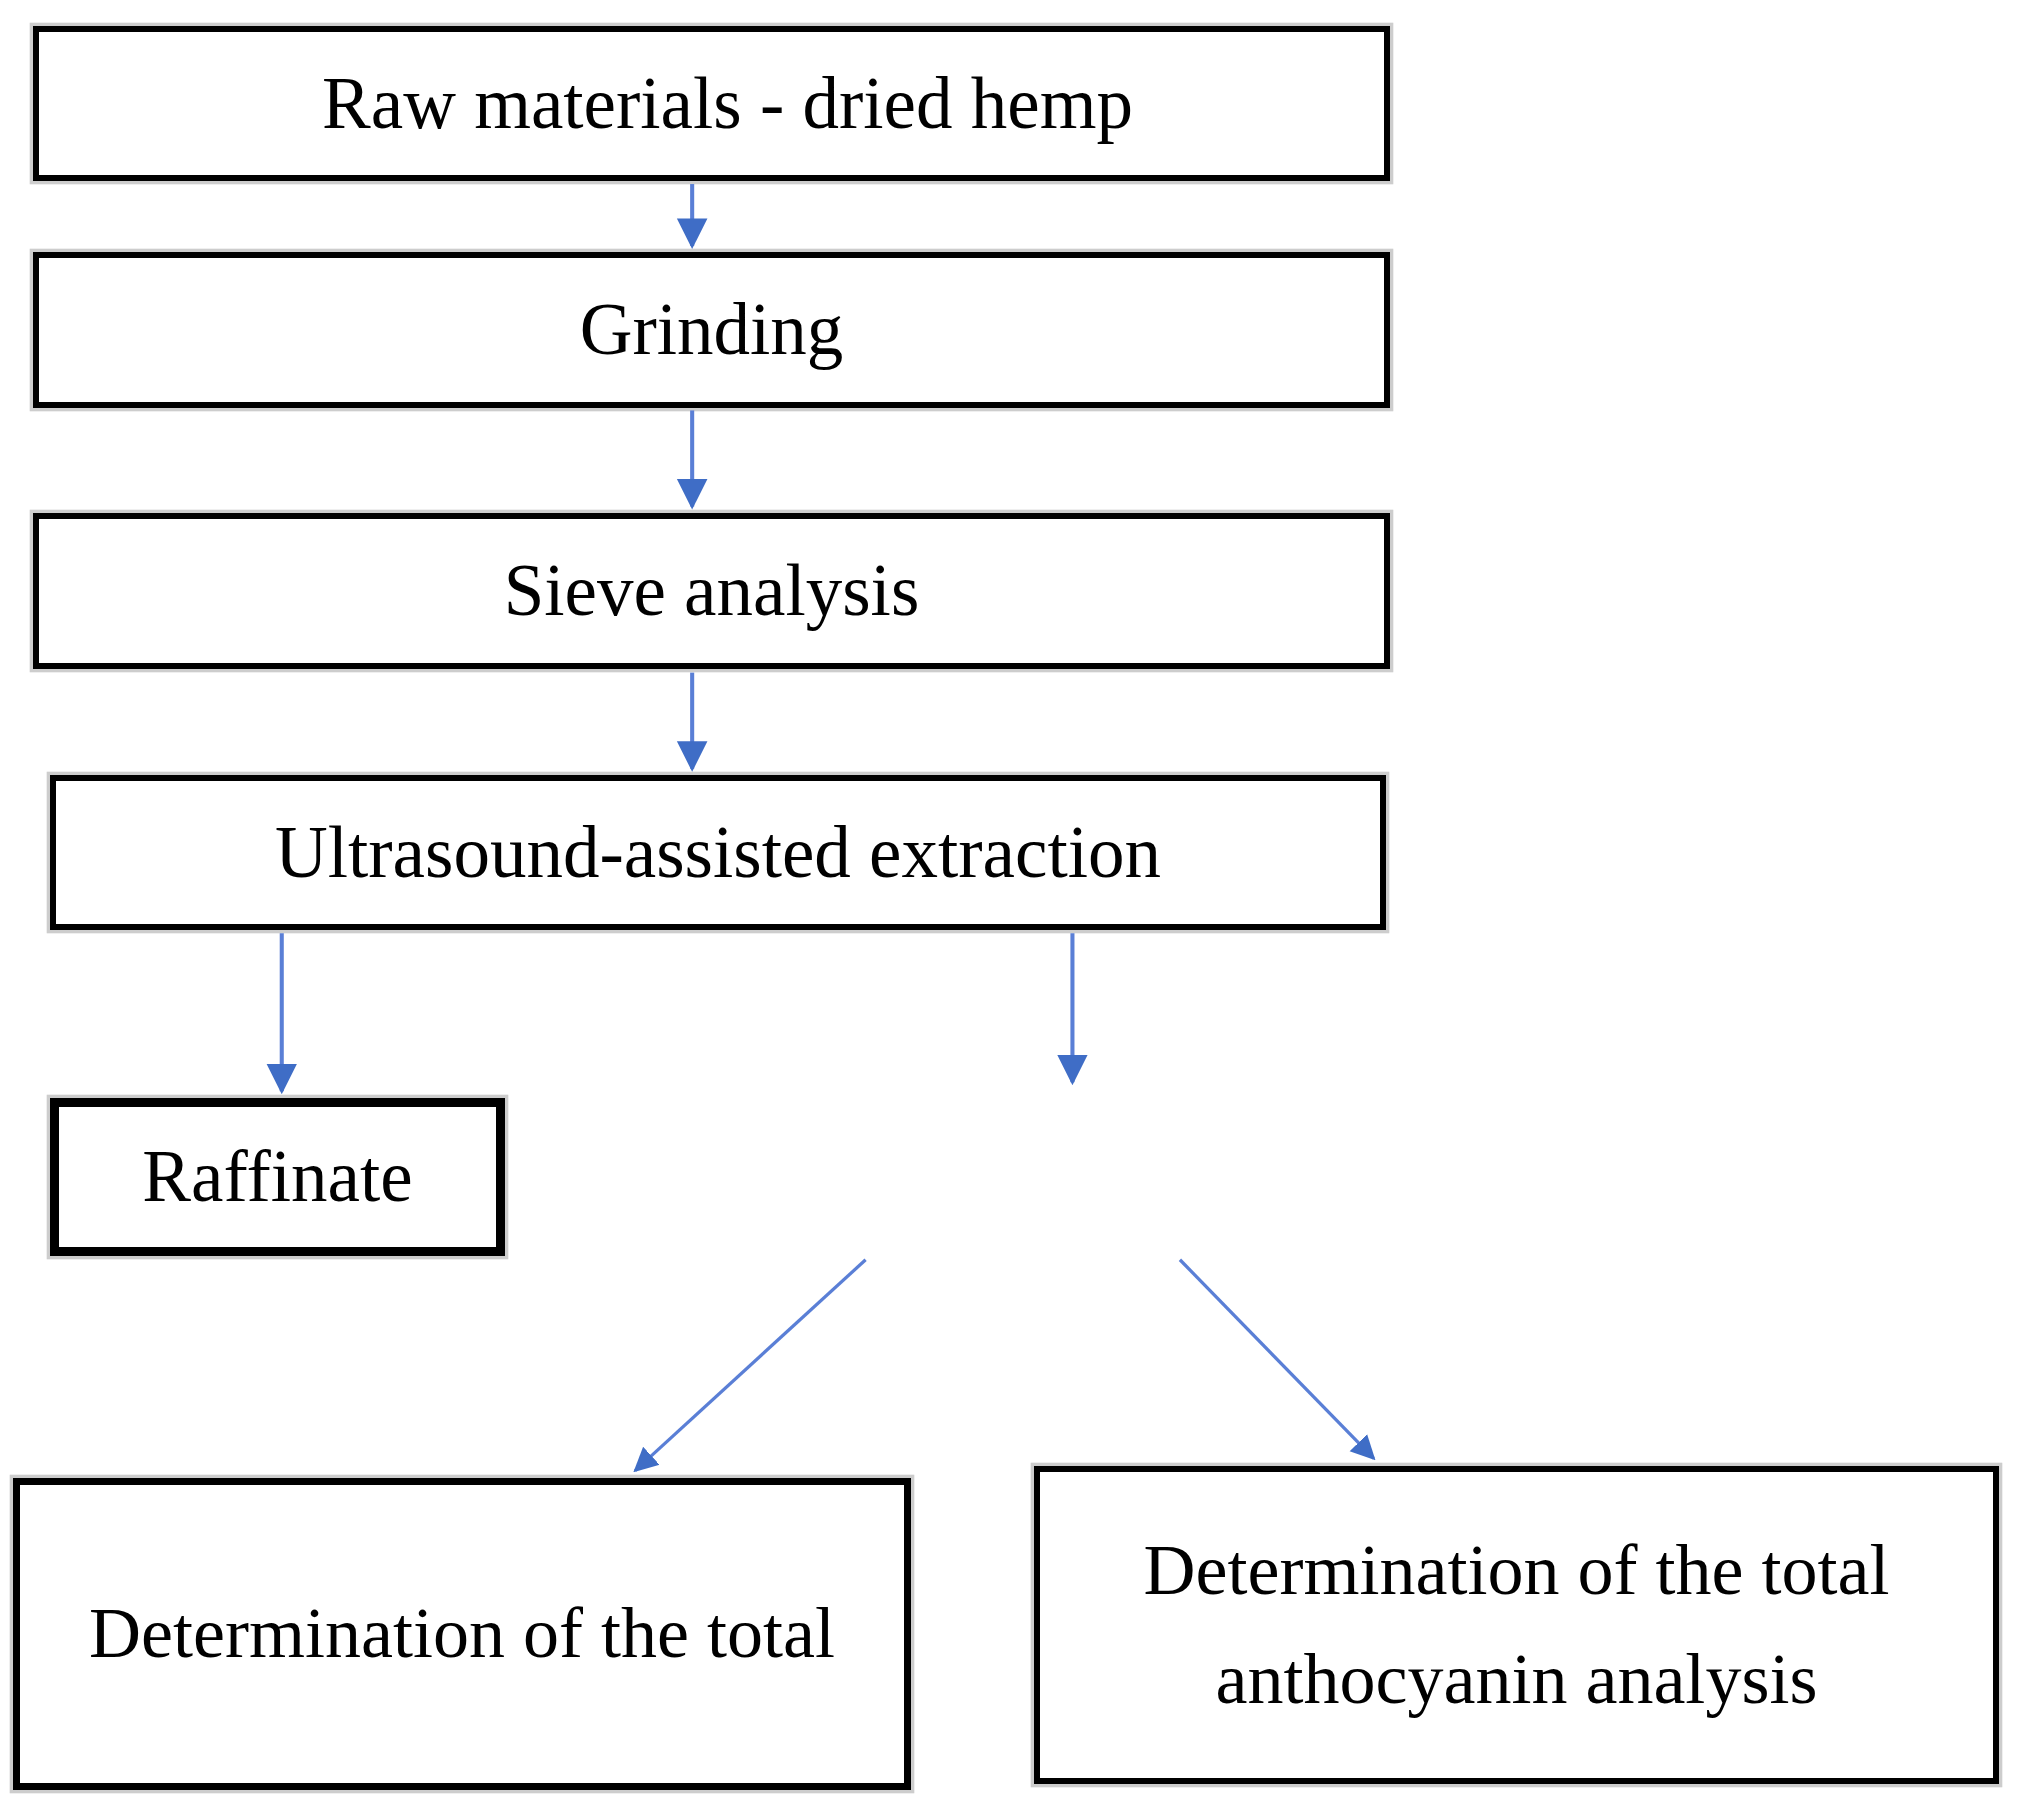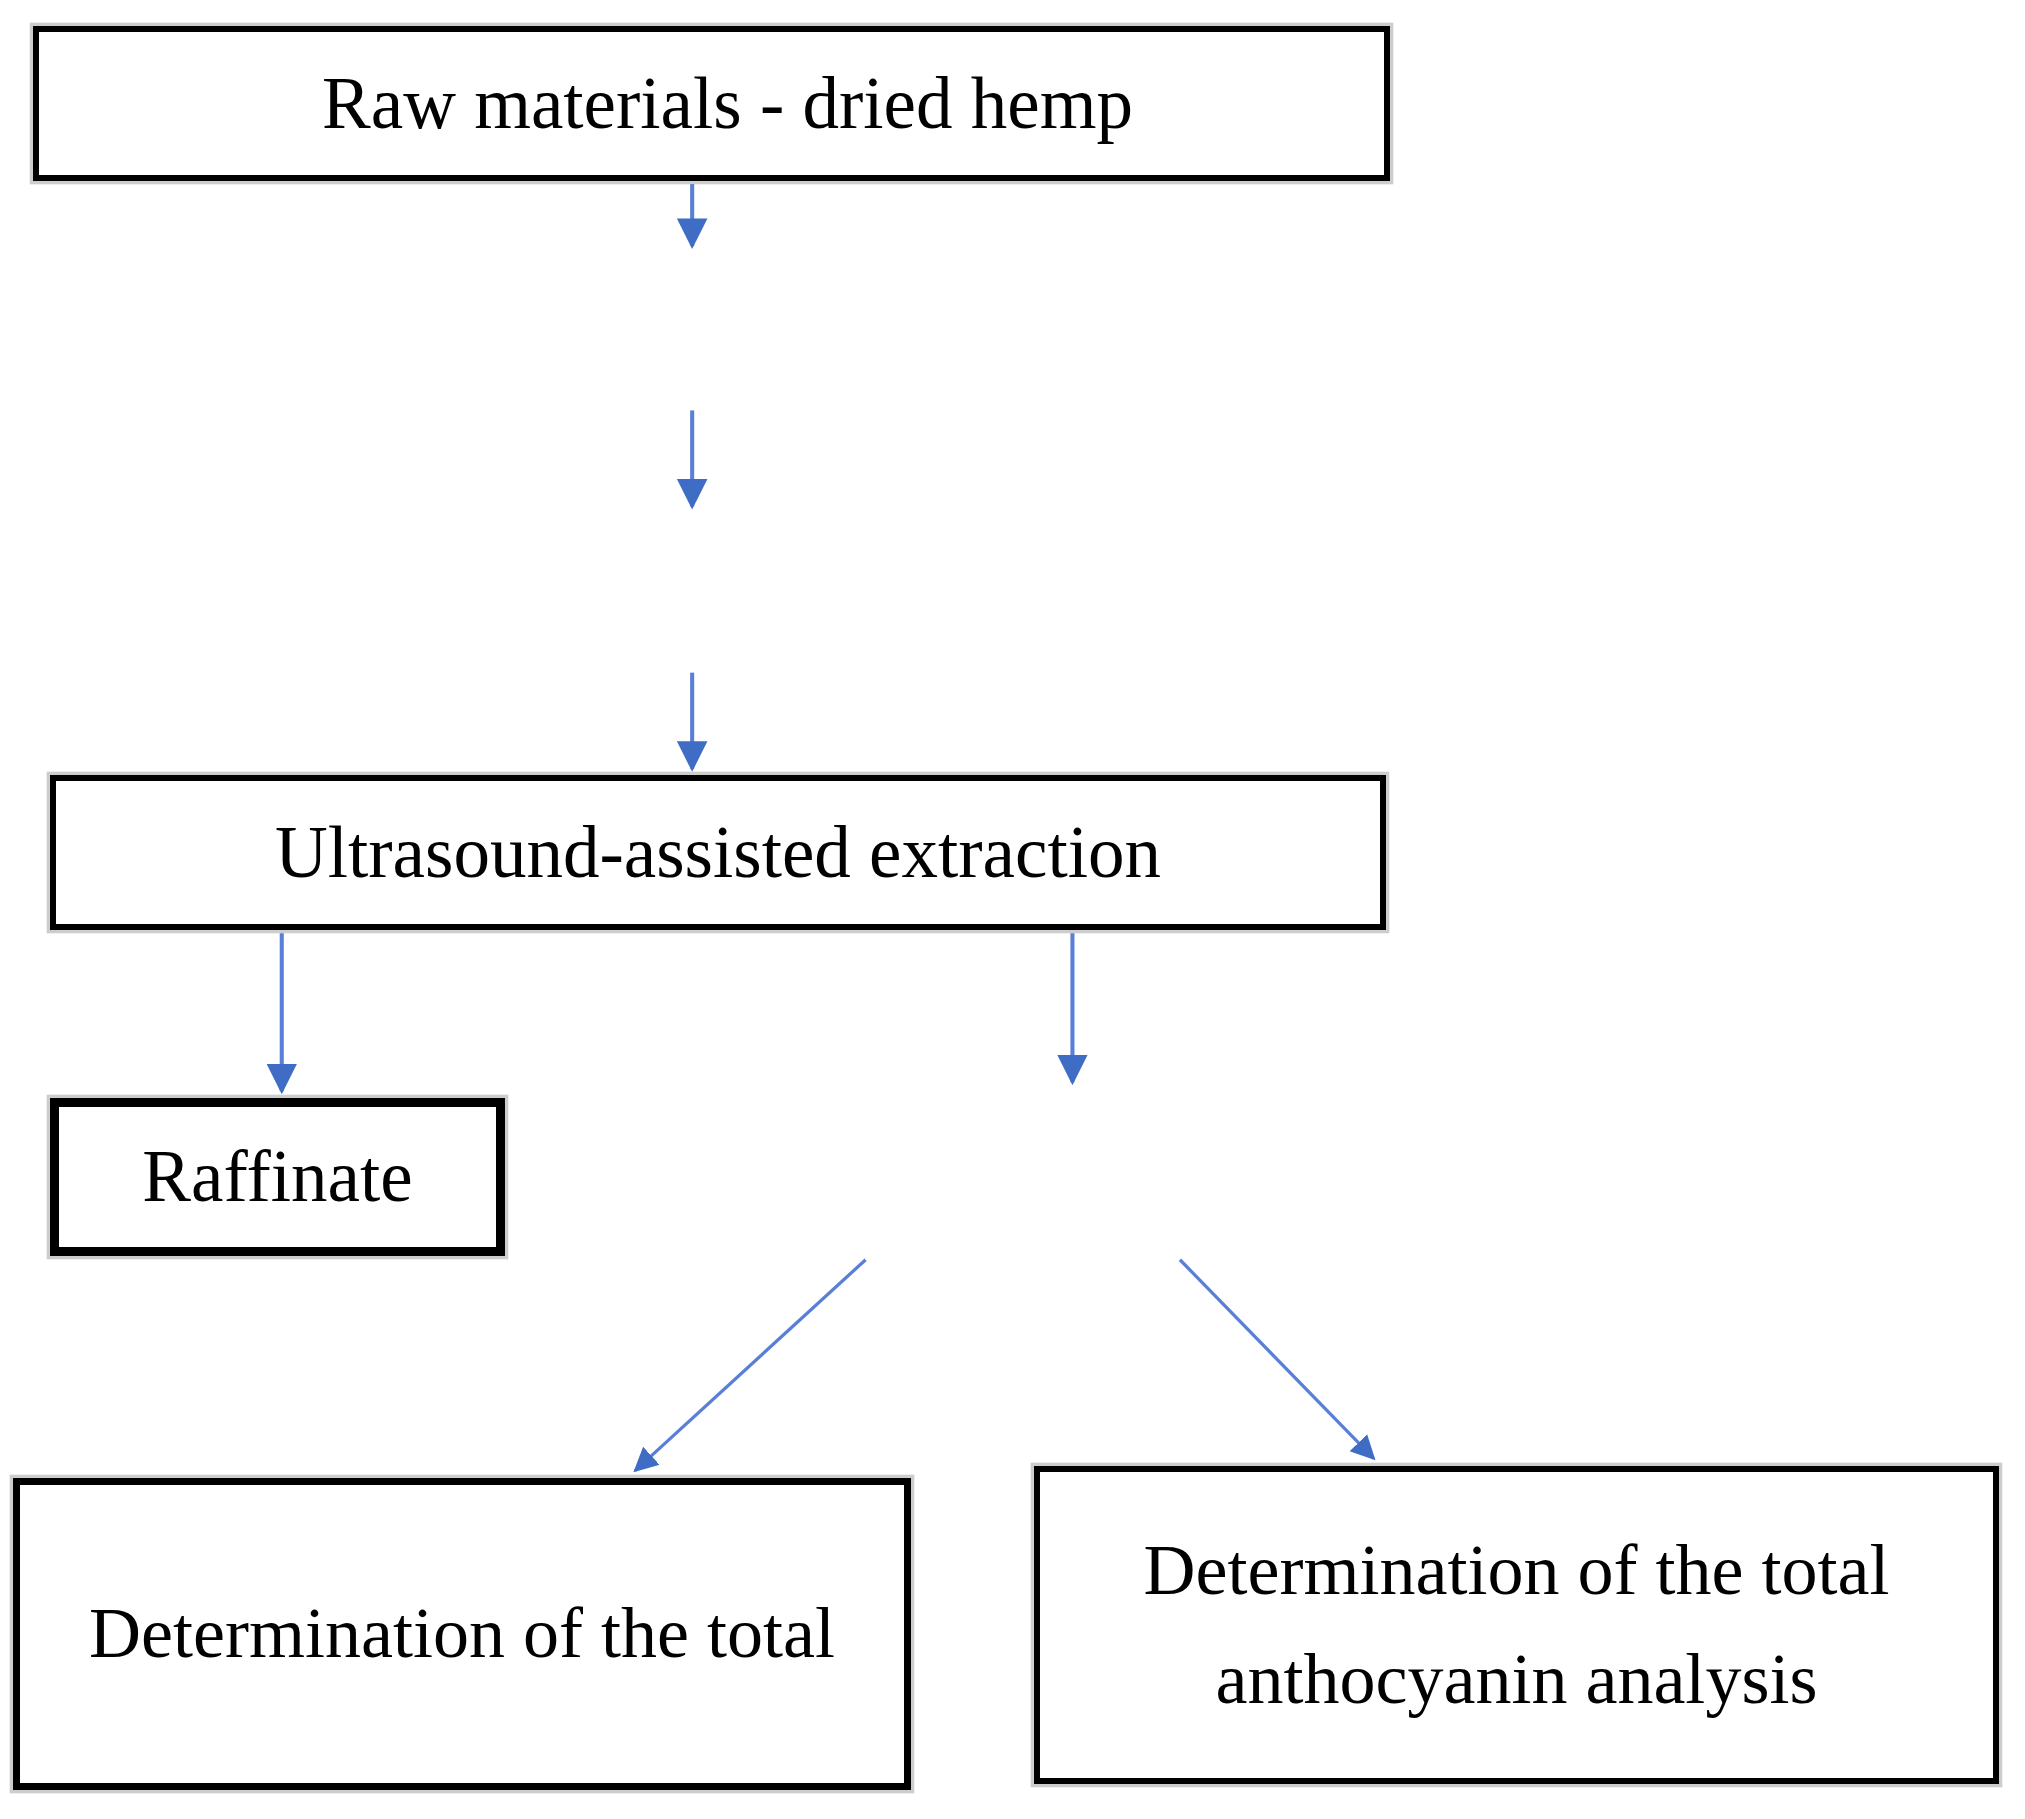--- a/index.html
+++ b/index.html
@@ -44,21 +44,27 @@
 </style>
 </head>
 <body>
 
 <div class="canvas">
 
   <div class="node" id="node-raw">
     <span class="label">Raw materials - dried hemp</span>
   </div>
 
+  <div class="node" id="node-grinding">
+    <span class="label">Grinding</span>
+  </div>
 
+  <div class="node" id="node-sieve">
+    <span class="label">Sieve analysis</span>
+  </div>
 
   <div class="node" id="node-raffinate">
     <span class="label">Raffinate</span>
   </div>
 
   <div class="node" id="node-uae">
     <span class="label">Ultrasound-assisted extraction</span>
   </div>
 
 

